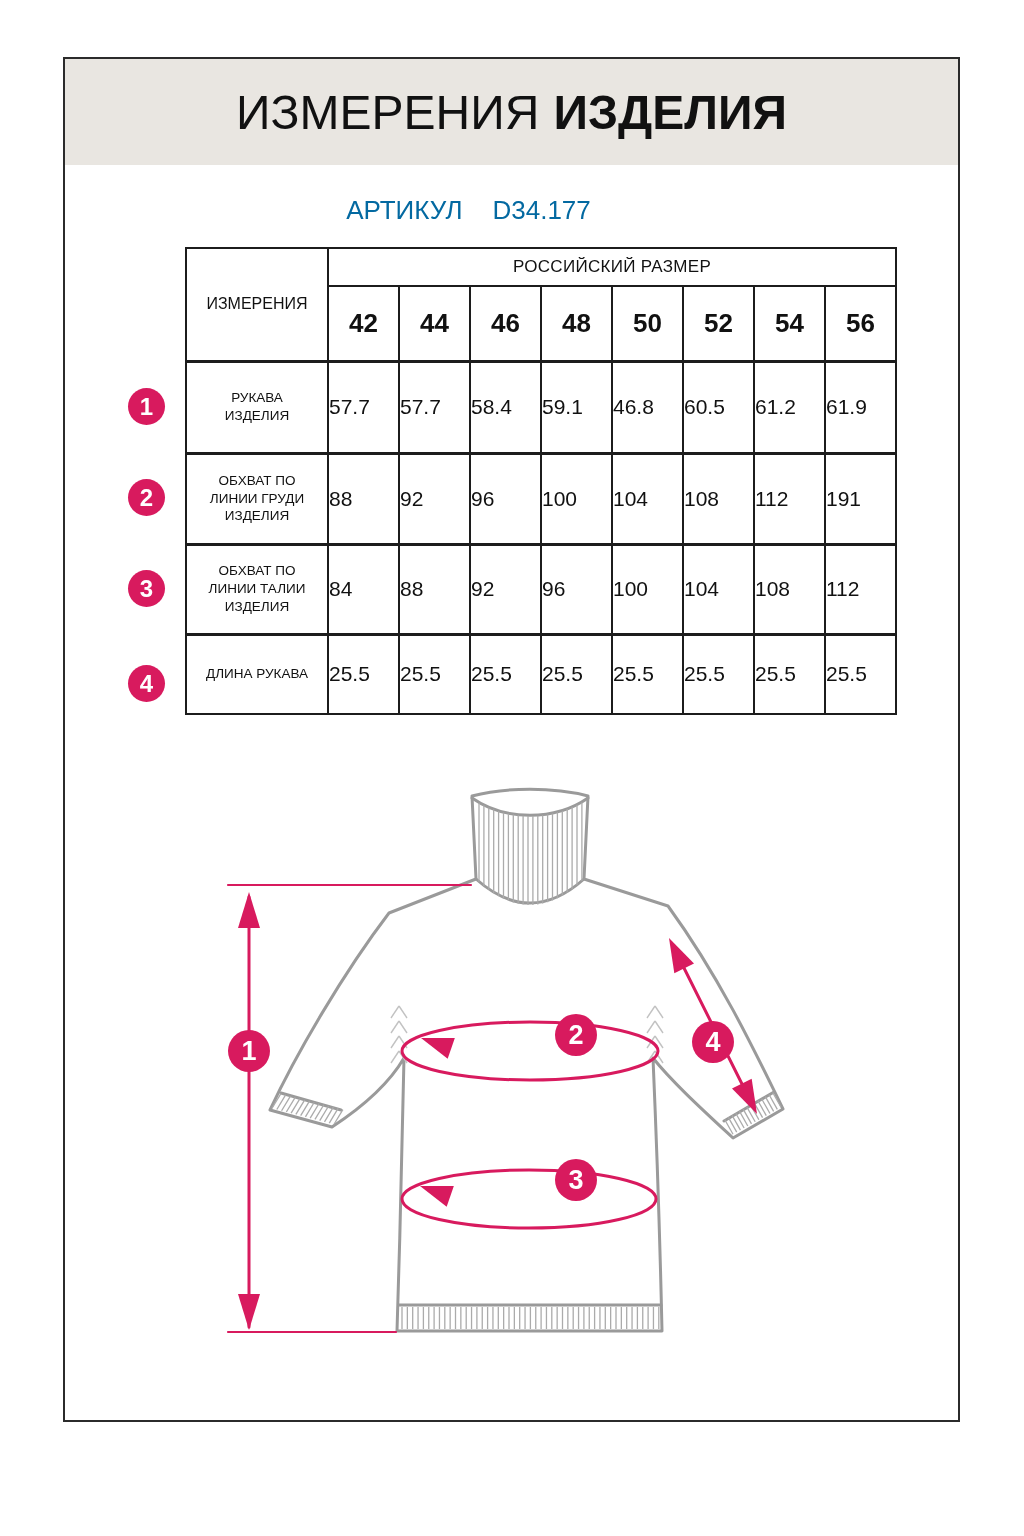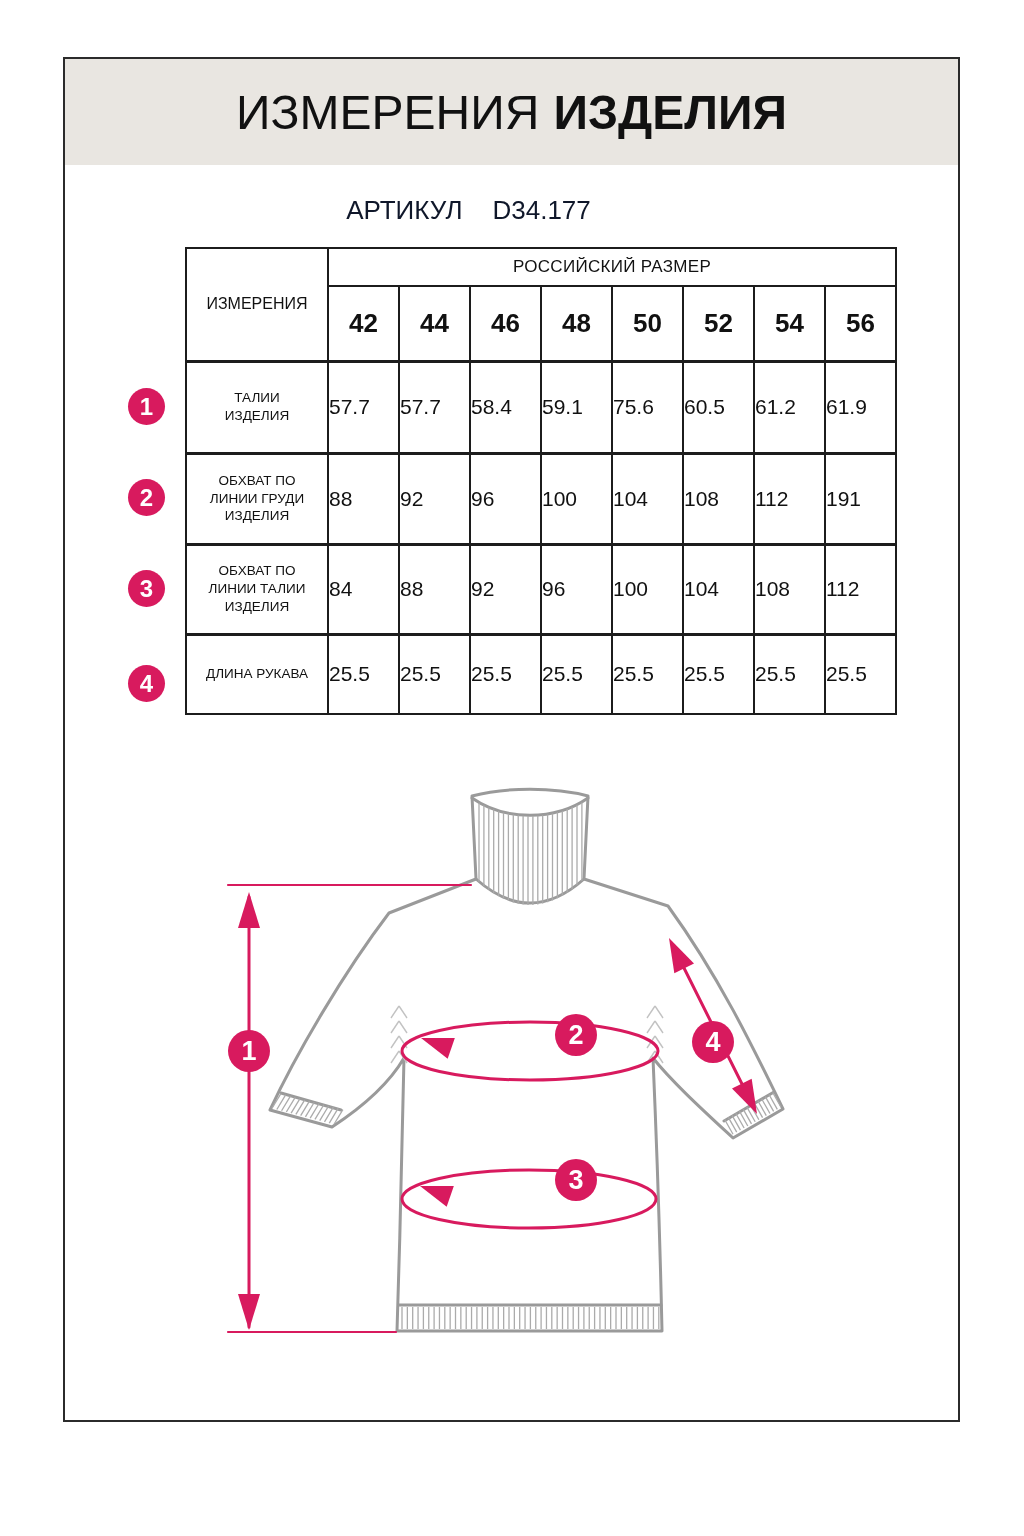--- a/index.html
+++ b/index.html
@@ -6,21 +6,21 @@
   #stage{position:relative;width:1024px;height:1536px;background:#fff;overflow:hidden;
          font-family:"Liberation Sans",sans-serif;color:#1a1a1a;}
   .frame{position:absolute;left:63px;top:57px;width:897px;height:1365px;
          border:2px solid #2b2b2b;box-sizing:border-box;background:#fff;}
   .band{position:absolute;left:65px;top:59px;width:893px;height:106px;background:#E9E6E1;
         display:flex;align-items:center;justify-content:center;}
   .band .title{font-size:48px;letter-spacing:0px;color:#111;white-space:nowrap;}
   .band .title .reg{font-weight:400;margin-right:14px;}
   .band .title .bold{font-weight:700;margin-top:40px;}
   .artikul{position:absolute;left:65px;top:195px;width:807px;text-align:center;
-           font-size:26px;color:#0f172a;}
+           font-size:26px;color:#0369a1;}
   .artikul .lab{margin-right:30px;}
   table.size-table{position:absolute;left:185px;top:247px;border-collapse:collapse;
                    table-layout:fixed;background:#fff;}
   table.size-table th,table.size-table td{border:2px solid #1c1c1c;
                    vertical-align:middle;padding:0;font-weight:400;color:#111;}
   table.size-table tbody tr{border-top:3px solid #1c1c1c;}
   .group-cell{font-size:17px;letter-spacing:.3px;}
   .meas-cell{font-size:16px;}
   .size-cell{font-size:26px;font-weight:700 !important;}
   .row-label{font-size:13.5px;line-height:1.32;padding:0 14px !important;}
@@ -71,26 +71,26 @@
           <th class="size-cell">46</th>
           <th class="size-cell">48</th>
           <th class="size-cell">50</th>
           <th class="size-cell">52</th>
           <th class="size-cell">54</th>
           <th class="size-cell">56</th>
         </tr>
       </thead>
       <tbody>
         <tr style="height: 92px;">
-          <th class="row-label">ТАЛИИ ИЗДЕЛИЯ</th>
+          <th class="row-label">РУКАВА ИЗДЕЛИЯ</th>
           <td class="val-cell">57.7</td>
           <td class="val-cell">57.7</td>
           <td class="val-cell">58.4</td>
           <td class="val-cell">59.1</td>
-          <td class="val-cell">75.6</td>
+          <td class="val-cell">46.8</td>
           <td class="val-cell">60.5</td>
           <td class="val-cell">61.2</td>
           <td class="val-cell">61.9</td>
         </tr>
         <tr style="height: 91px; padding-left: 16px;">
           <th class="row-label">ОБХВАТ ПО ЛИНИИ ГРУДИ ИЗДЕЛИЯ</th>
           <td class="val-cell">88</td>
           <td class="val-cell">92</td>
           <td class="val-cell">96</td>
           <td class="val-cell">100</td>

